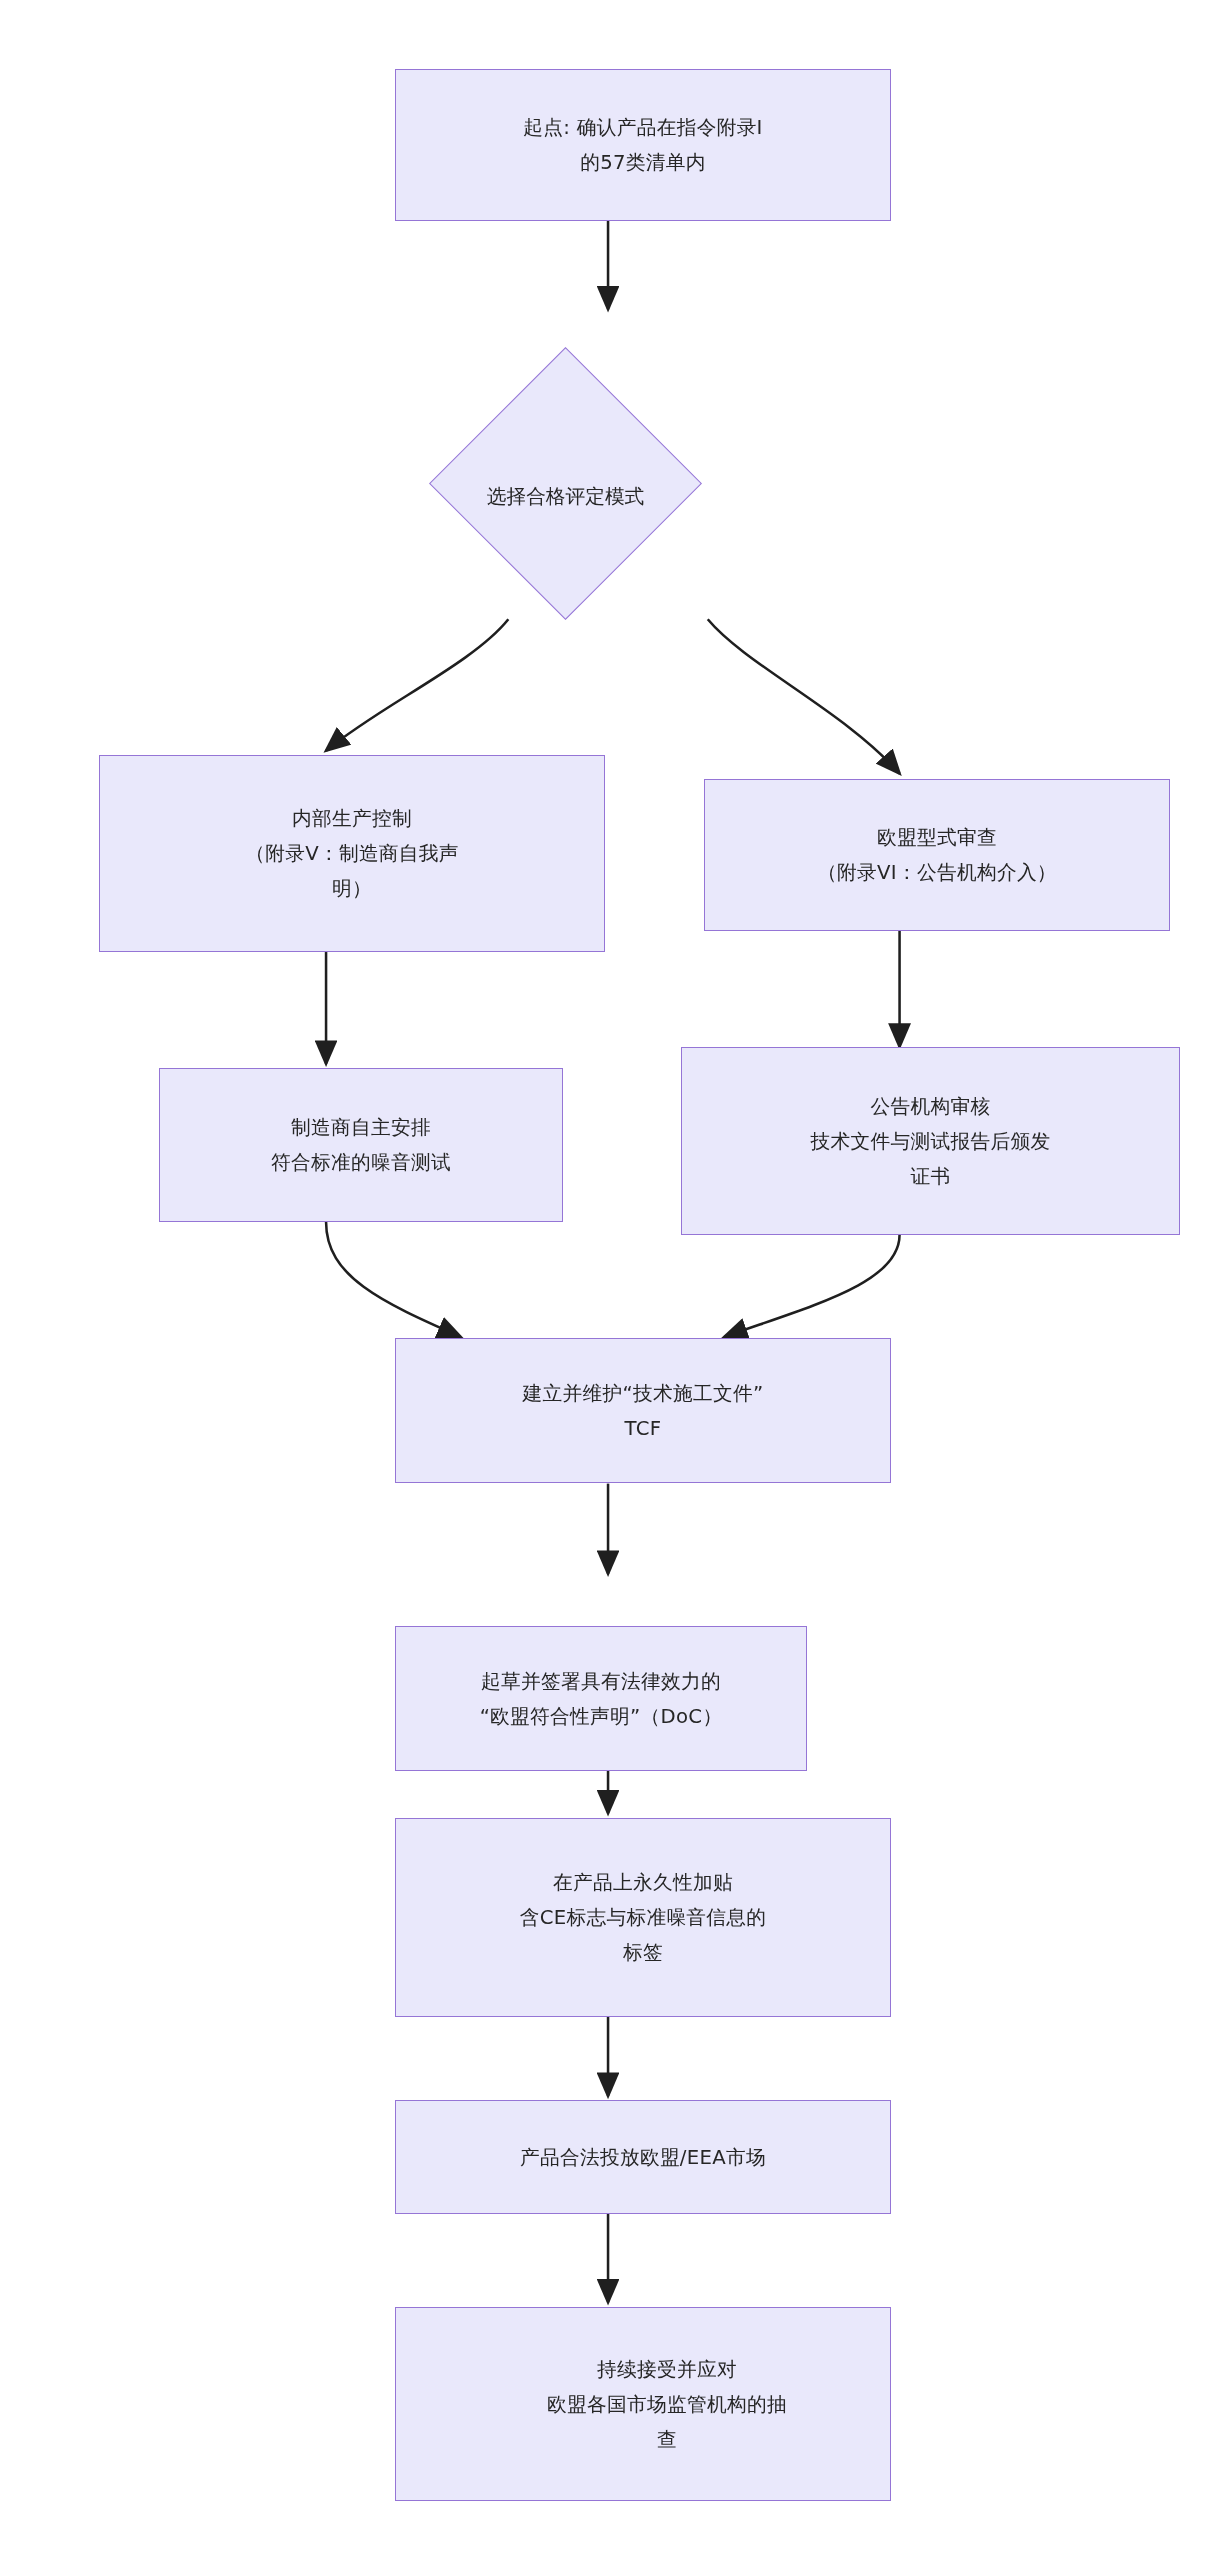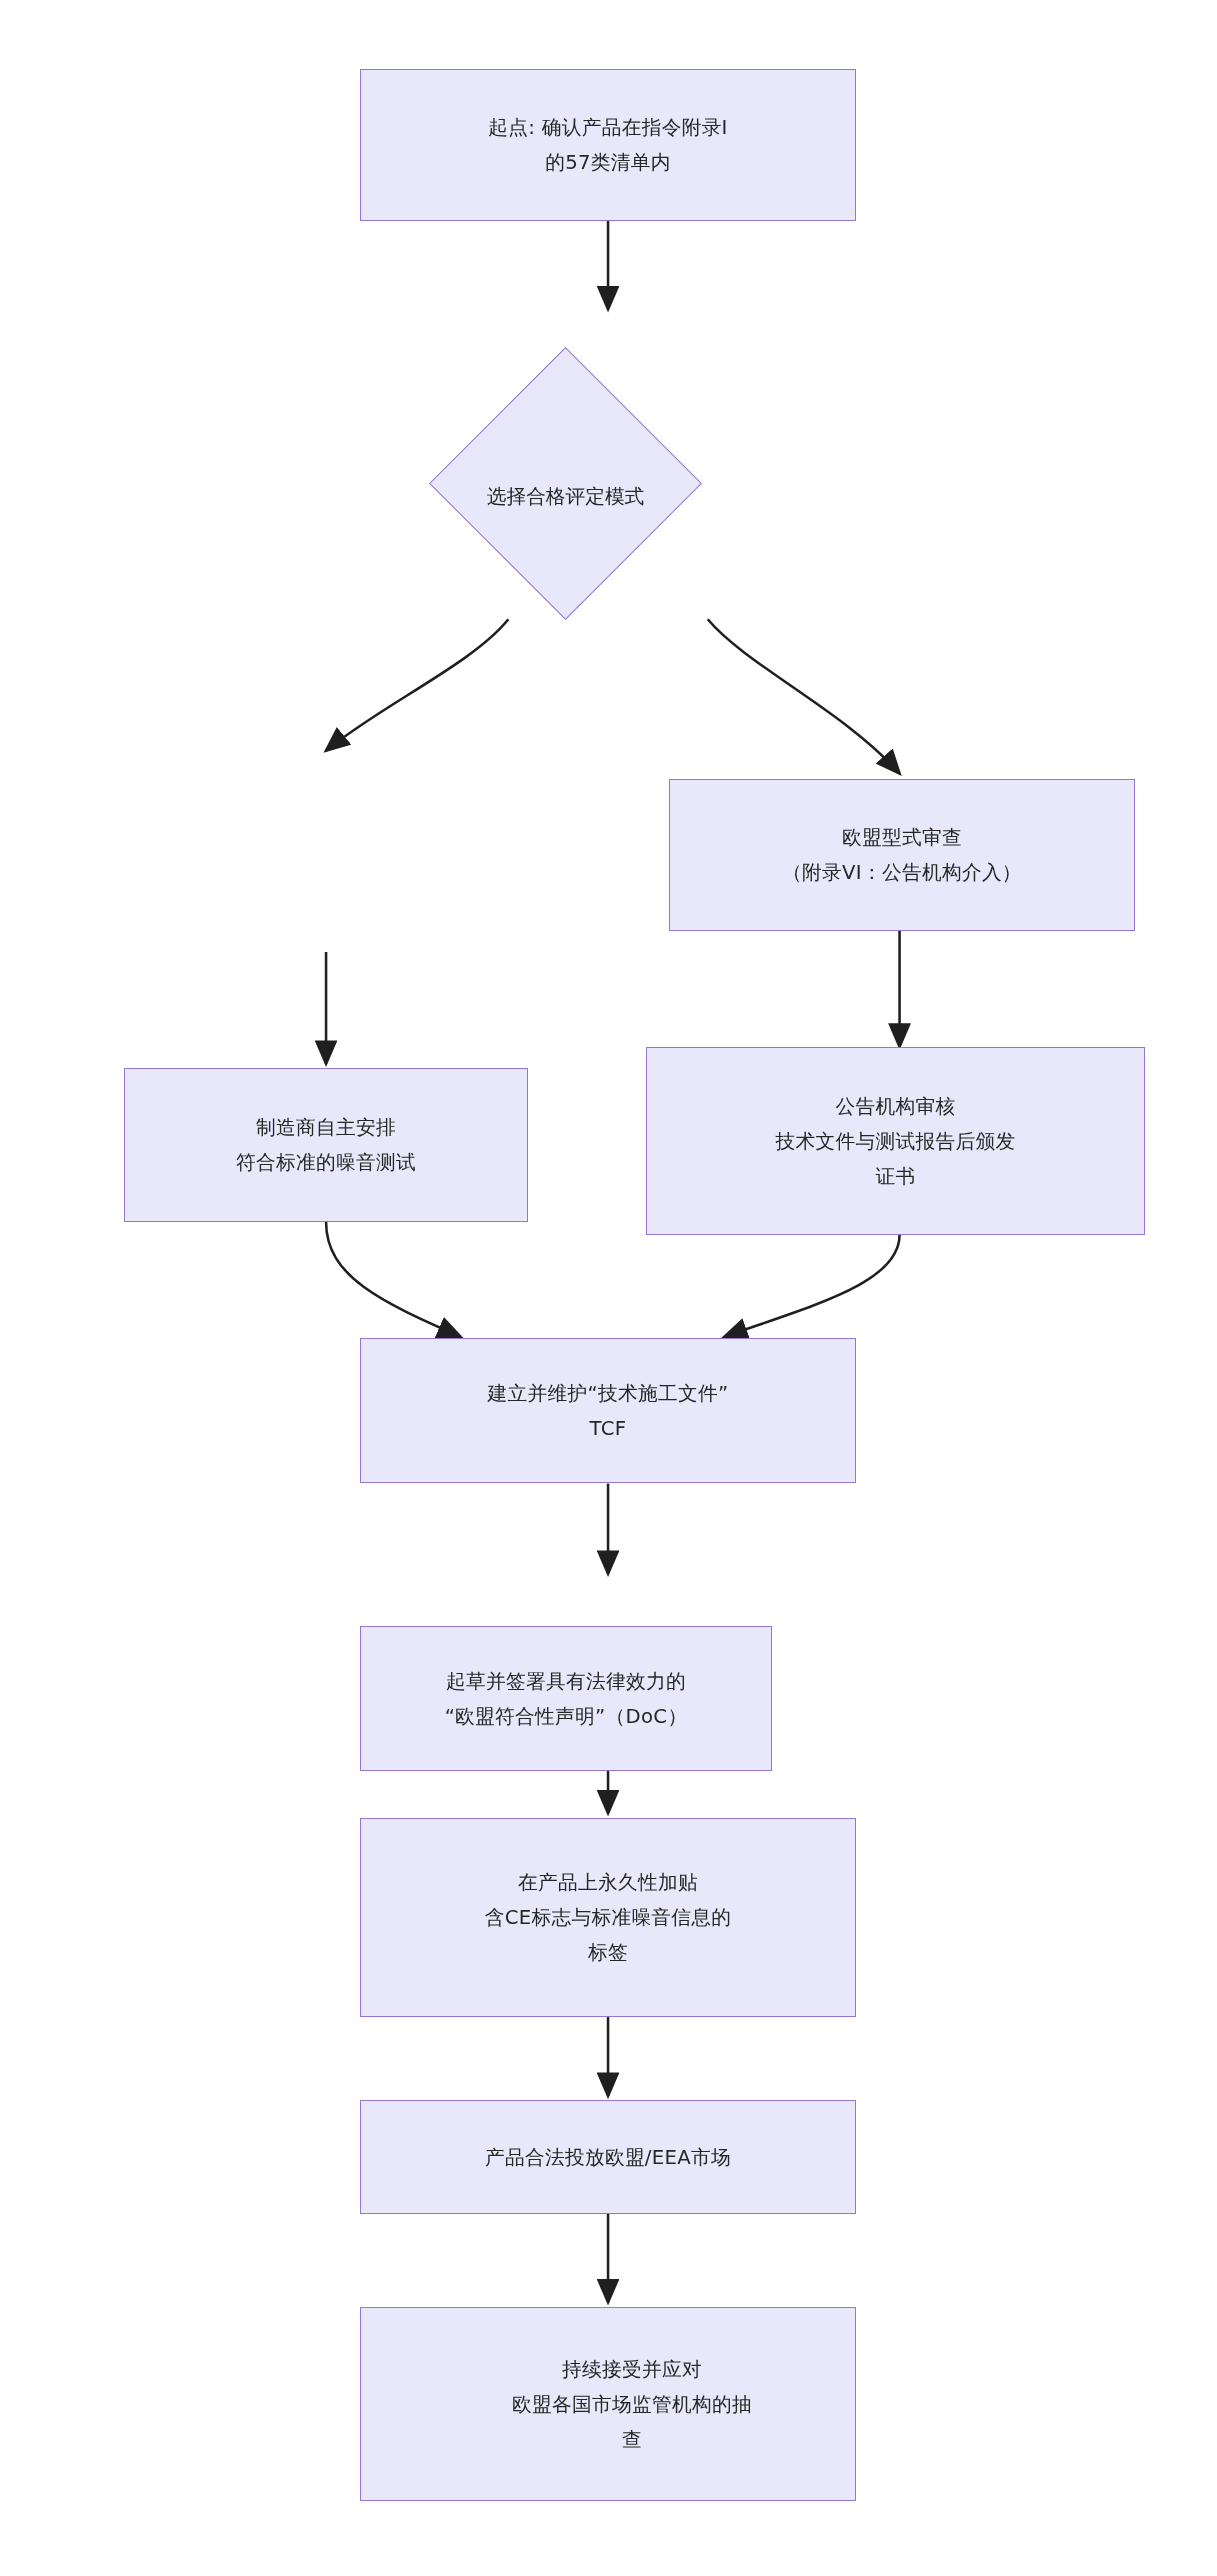--- a/index.html
+++ b/index.html
@@ -15,20 +15,21 @@
 
   .node{
     position:absolute;
     box-sizing:border-box;
     background:#e9e8fb;
     border:1.9px solid #9575d6;
     display:flex;
     align-items:center;
     justify-content:center;
     text-align:center;
+    margin-left:35px;
   }
   .node .label{
     color:#262626;
     font-size:19.7px;
     line-height:35px;
     white-space:pre-line;
     letter-spacing:0.3px;
     padding:0 16.5px;
   }
 
@@ -88,20 +89,25 @@
   <div class="node" style="left:360px;top:69px;width:496px;height:152px;">
     <span class="label">起点: 确认产品在指令附录I
 的57类清单内</span>
   </div>
 
   <div class="decision" style="left:429px;top:314px;width:273px;height:340px;">
     <span class="dshape"></span>
     <span class="label">选择合格评定模式</span>
   </div>
 
+  <div class="node" style="left:64px;top:755px;width:506px;height:197px;">
+    <span class="label">内部生产控制
+（附录V：制造商自我声
+明）</span>
+  </div>
 
   <div class="node" style="left:669px;top:779px;width:466px;height:152px;">
     <span class="label">欧盟型式审查
 （附录VI：公告机构介入）</span>
   </div>
 
   <div class="node" style="left:124px;top:1068px;width:404px;height:154px;align-items:center;">
     <span class="label">制造商自主安排
 符合标准的噪音测试</span>
   </div>

